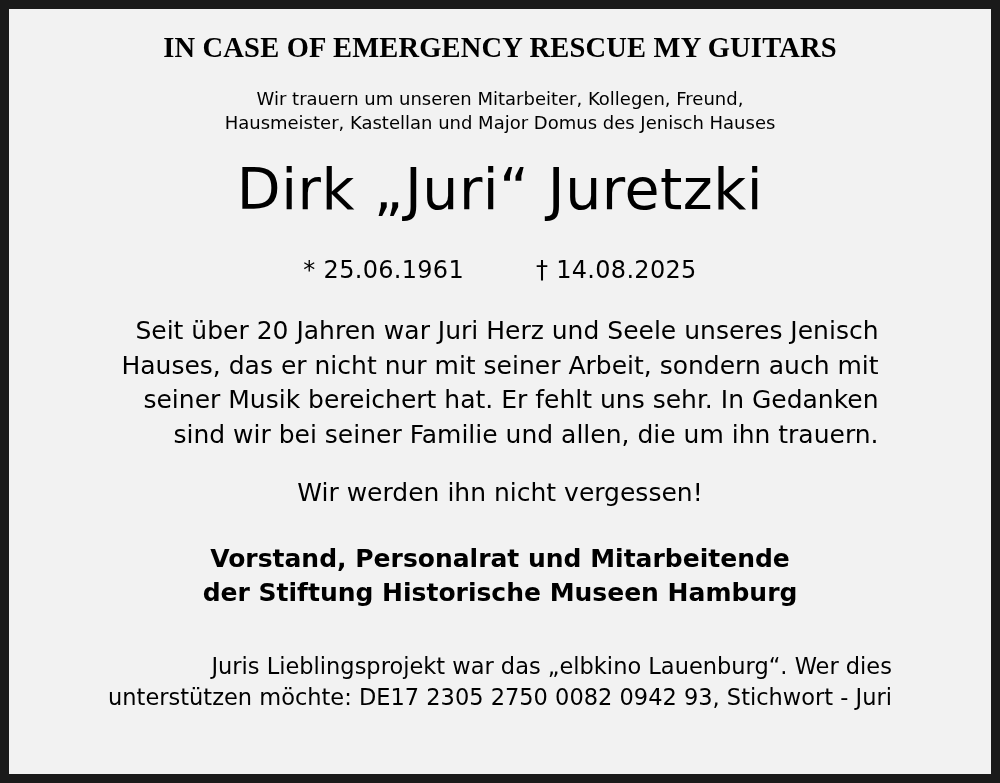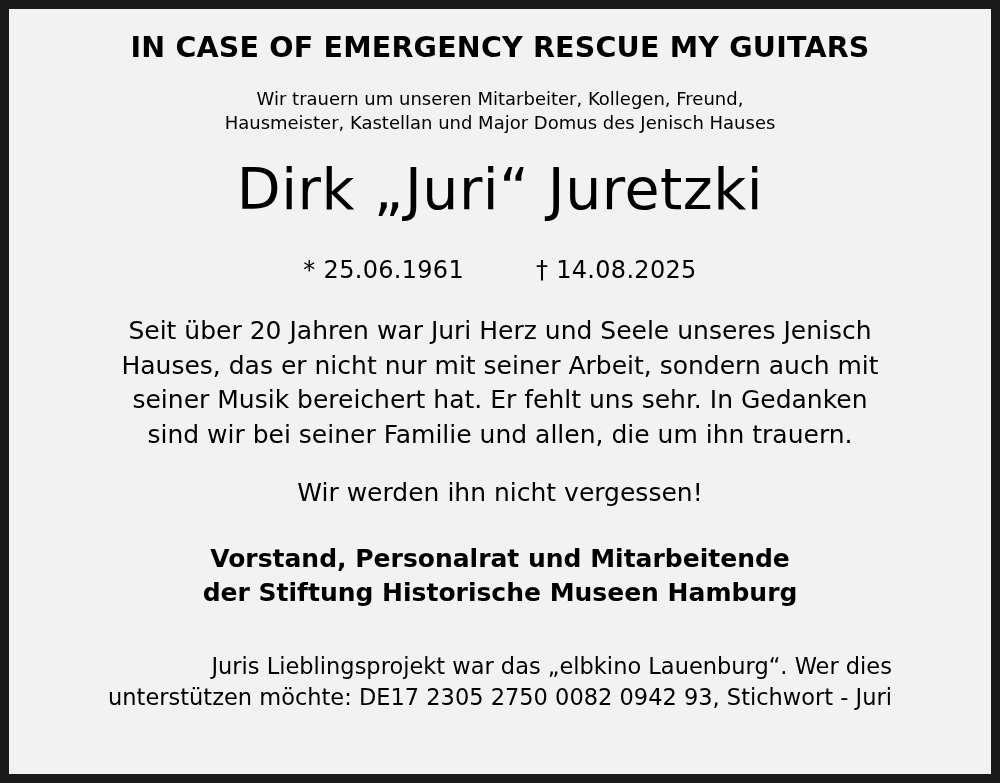--- a/index.html
+++ b/index.html
@@ -25,20 +25,21 @@
     display: flex;
     flex-direction: column;
     align-items: center;
   }
   .headline {
     font-size: 28.5px;
     font-weight: bold;
     letter-spacing: 0.2px;
     line-height: 1.2;
     margin-bottom: 22px;
+    font-family: Liberation Serif, serif;
   }
   .intro {
     font-size: 18px;
     line-height: 1.32;
     margin-bottom: 10px;
     max-width: 930px;
   }
   .intro-line {
     display: block;
   }
@@ -57,20 +58,21 @@
     display: flex;
     justify-content: center;
     gap: 72px;
     margin-top: 28px;
   }
   .body-text {
     font-size: 25px;
     line-height: 1.38;
     max-width: 900px;
     margin-bottom: 24px;
+    text-align: right;
   }
   .body-line {
     display: block;
   }
   .farewell {
     font-size: 25px;
     line-height: 1.35;
     margin-bottom: 32px;
   }
   .signature {

